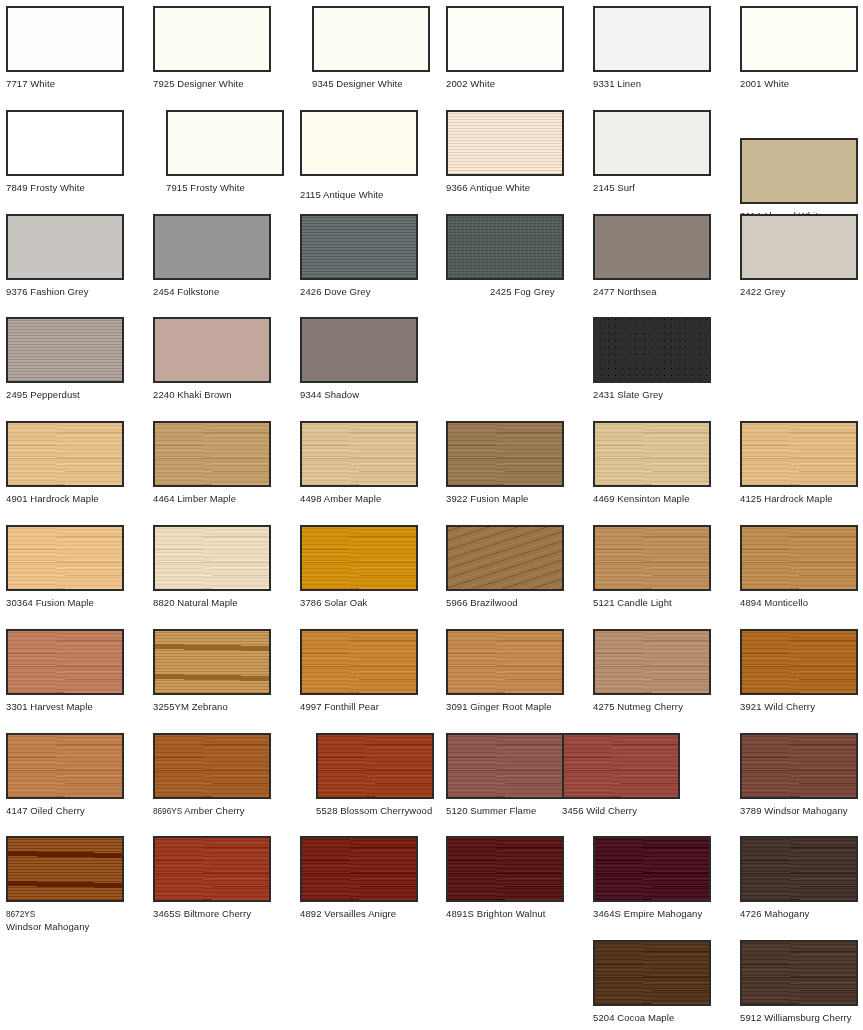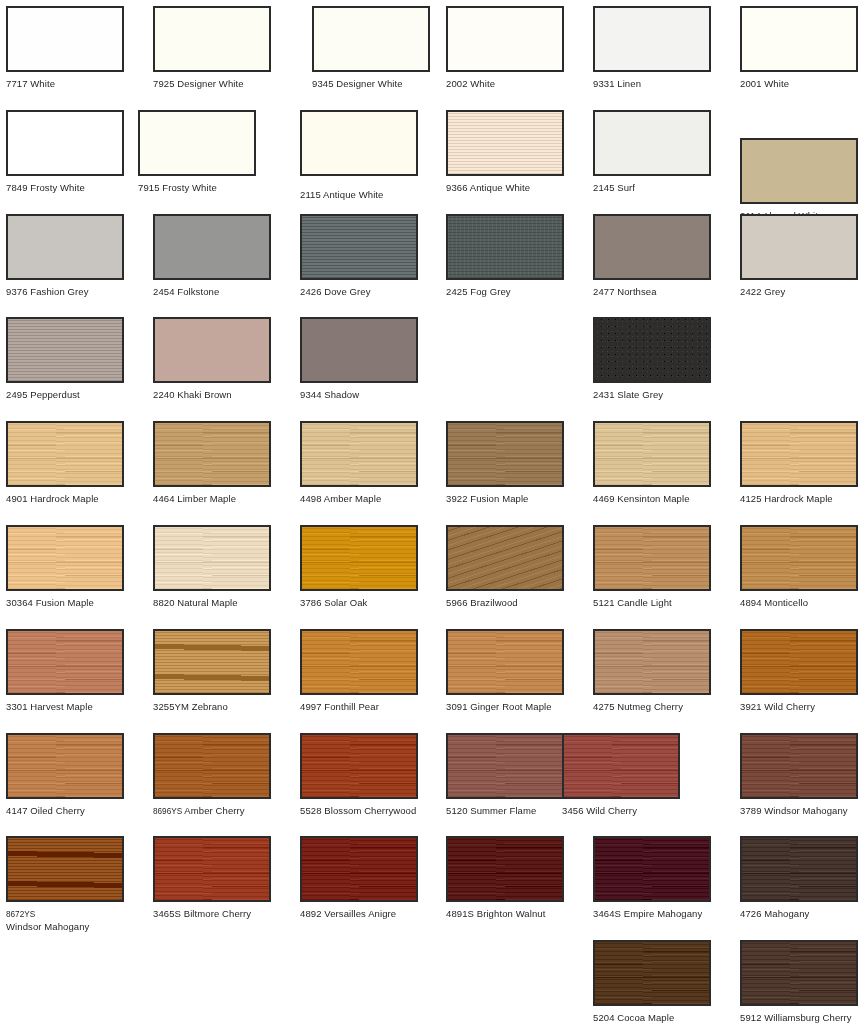--- a/index.html
+++ b/index.html
@@ -99,21 +99,21 @@
         <div class="grain"></div>
       </div>
       <div class="swatch-label" style="color: rgb(35, 31, 32);">2001 White</div>
     </div>
     <div class="swatch-cell" style="left: 6px; top: 110px;">
       <div class="swatch-chip" title="7849 Frosty White" style="background-image: none; background-color: rgb(255, 255, 255); border-color: rgb(43, 43, 43);">
         <div class="grain"></div>
       </div>
       <div class="swatch-label" style="color: rgb(35, 31, 32);">7849 Frosty White</div>
     </div>
-    <div class="swatch-cell" style="left: 138px; top: 110px;">
+    <div class="swatch-cell" style="left: 166px; top: 110px;">
       <div class="swatch-chip" title="7915 Frosty White" style="background-image: none; background-color: rgb(254, 253, 243); border-color: rgb(43, 43, 43);">
         <div class="grain"></div>
       </div>
       <div class="swatch-label" style="color: rgb(35, 31, 32);">7915 Frosty White</div>
     </div>
     <div class="swatch-cell" style="left: 300px; top: 110px;">
       <div class="swatch-chip" title="2115 Antique White" style="background-image: none; background-color: rgb(253, 252, 239); border-color: rgb(43, 43, 43);">
         <div class="grain"></div>
       </div>
       <div class="swatch-label" style="color: rgb(35, 31, 32); margin-top: 13px;">2115 Antique White</div>
@@ -151,21 +151,21 @@
     <div class="swatch-cell" style="left: 300px; top: 214px;">
       <div class="swatch-chip" title="2426 Dove Grey" style="background-color: rgb(94, 102, 103); background-image: repeating-linear-gradient(0deg, rgb(80, 88, 89) 0px, rgb(80, 88, 89) 1px, rgb(106, 114, 115) 1px, rgb(106, 114, 115) 3px); background-size: auto; border-color: rgb(43, 43, 43);">
         <div class="grain"></div>
       </div>
       <div class="swatch-label" style="color: rgb(35, 31, 32);">2426 Dove Grey</div>
     </div>
     <div class="swatch-cell" style="left: 446px; top: 214px;">
       <div class="swatch-chip" title="2425 Fog Grey" style="background-color: rgb(84, 92, 92); background-image: repeating-linear-gradient(0deg, rgb(70, 78, 78) 0px, rgb(70, 78, 78) 1px, transparent 1px, transparent 3px), repeating-linear-gradient(90deg, rgb(96, 104, 104) 0px, rgb(96, 104, 104) 1px, transparent 1px, transparent 4px); border-color: rgb(43, 43, 43);">
         <div class="grain"></div>
       </div>
-      <div class="swatch-label" style="color: rgb(35, 31, 32);">2425 Fog Grey</div>
+      <div class="swatch-label" style="color: rgb(35, 31, 32); margin-left: 44px;">2425 Fog Grey</div>
     </div>
     <div class="swatch-cell" style="left: 593px; top: 214px;">
       <div class="swatch-chip" title="2477 Northsea" style="background-image: none; background-color: rgb(141, 128, 120); border-color: rgb(43, 43, 43);">
         <div class="grain"></div>
       </div>
       <div class="swatch-label" style="color: rgb(35, 31, 32);">2477 Northsea</div>
     </div>
     <div class="swatch-cell" style="left: 740px; top: 214px;">
       <div class="swatch-chip" title="2422 Grey" style="background-image: none; background-color: rgb(210, 203, 194); border-color: rgb(43, 43, 43);">
         <div class="grain"></div>
@@ -309,21 +309,21 @@
         <div class="grain"></div>
       </div>
       <div class="swatch-label" style="color: rgb(35, 31, 32);">4147 Oiled Cherry</div>
     </div>
     <div class="swatch-cell" style="left: 153px; top: 733px;">
       <div class="swatch-chip" title="8696YS Amber Cherry" style="background-color: rgb(165, 95, 39); background-image: repeating-linear-gradient(0.6deg, rgb(151, 81, 25) 0px, rgb(151, 81, 25) 1px, rgba(255, 255, 255, 0) 1px, rgba(255, 255, 255, 0) 4px), repeating-linear-gradient(-0.5deg, rgb(177, 107, 51) 0px, rgb(177, 107, 51) 1px, rgba(255, 255, 255, 0) 1px, rgba(255, 255, 255, 0) 7px), repeating-linear-gradient(0deg, rgb(139, 69, 13) 0px, rgb(139, 69, 13) 1px, rgba(255, 255, 255, 0) 1px, rgba(255, 255, 255, 0) 13px); border-color: rgb(43, 43, 43);">
         <div class="grain"></div>
       </div>
       <div class="swatch-label" style="color: rgb(35, 31, 32);"><span class="code-small">8696YS</span> Amber Cherry</div>
     </div>
-    <div class="swatch-cell" style="left: 300px; top: 733px;">
+    <div class="swatch-cell" style="left: 316px; top: 733px;">
       <div class="swatch-chip" title="5528 Blossom Cherrywood" style="background-color: rgb(158, 64, 32); background-image: repeating-linear-gradient(0.6deg, rgb(144, 50, 18) 0px, rgb(144, 50, 18) 1px, rgba(255, 255, 255, 0) 1px, rgba(255, 255, 255, 0) 4px), repeating-linear-gradient(-0.5deg, rgb(170, 76, 44) 0px, rgb(170, 76, 44) 1px, rgba(255, 255, 255, 0) 1px, rgba(255, 255, 255, 0) 7px), repeating-linear-gradient(0deg, rgb(132, 38, 6) 0px, rgb(132, 38, 6) 1px, rgba(255, 255, 255, 0) 1px, rgba(255, 255, 255, 0) 13px); border-color: rgb(43, 43, 43);">
         <div class="grain"></div>
       </div>
       <div class="swatch-label" style="color: rgb(35, 31, 32);">5528 Blossom Cherrywood</div>
     </div>
     <div class="swatch-cell" style="left: 446px; top: 733px;">
       <div class="swatch-chip" title="5120 Summer Flame" style="background-color: rgb(143, 90, 80); background-image: repeating-linear-gradient(0.6deg, rgb(129, 76, 66) 0px, rgb(129, 76, 66) 1px, rgba(255, 255, 255, 0) 1px, rgba(255, 255, 255, 0) 4px), repeating-linear-gradient(-0.5deg, rgb(155, 102, 92) 0px, rgb(155, 102, 92) 1px, rgba(255, 255, 255, 0) 1px, rgba(255, 255, 255, 0) 7px), repeating-linear-gradient(0deg, rgb(117, 64, 54) 0px, rgb(117, 64, 54) 1px, rgba(255, 255, 255, 0) 1px, rgba(255, 255, 255, 0) 13px); border-color: rgb(43, 43, 43);">
         <div class="grain"></div>
       </div>
       <div class="swatch-label" style="color: rgb(35, 31, 32);">5120 Summer Flame</div>

